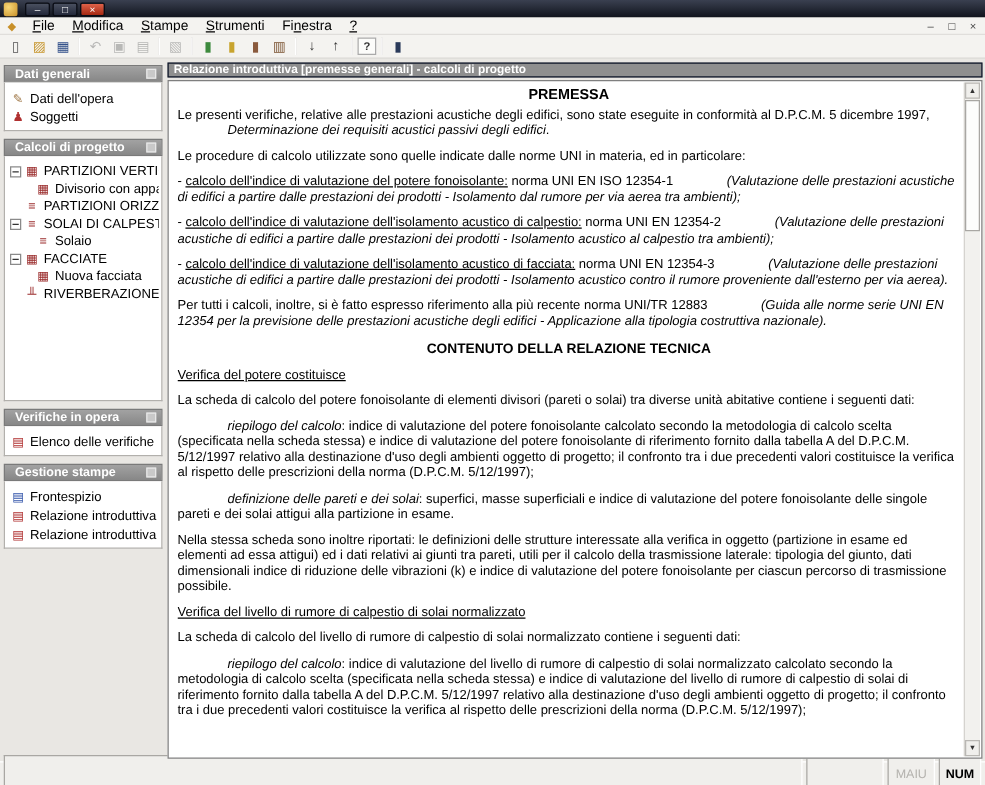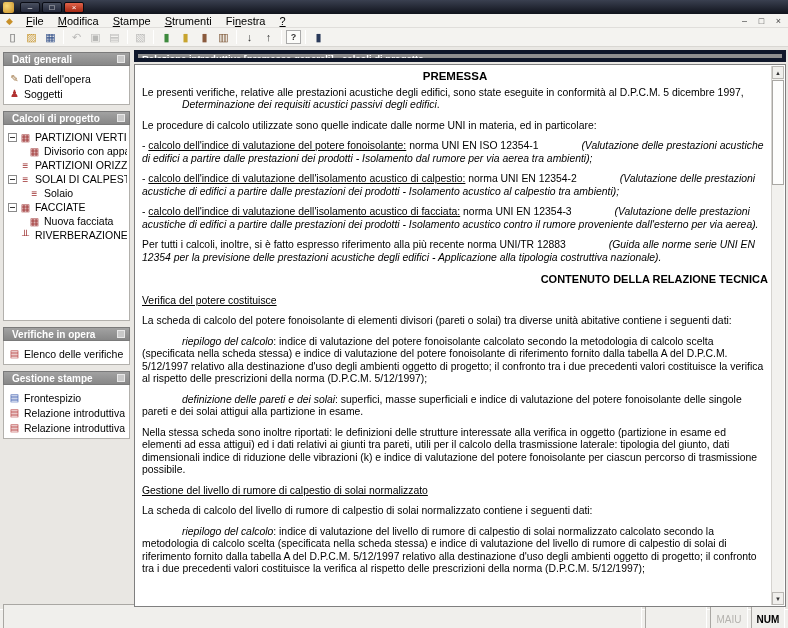--- a/index.html
+++ b/index.html
@@ -47,26 +47,26 @@
   .tree-row { display:flex; align-items:center; height:14px; font-size:10.5px; white-space:nowrap; overflow:hidden; cursor:default; }
   .tree-row .expander { width:9px; height:9px; border:1px solid #8a8a8a; background:#fff; flex:0 0 auto;
     position:relative; margin-right:2px; }
   .tree-row .expander::before { content:""; position:absolute; left:1px; right:1px; top:3px; height:1px; background:#333; }
   .tree-row .sp1 { width:11px; flex:0 0 auto; }
   .tree-row .sp2 { width:20px; flex:0 0 auto; }
   .tree-row .ic { width:13px; flex:0 0 auto; text-align:center; font-size:10px; margin-right:3px; }
 
   
   .doc-col { flex:1; margin-left:3px; display:flex; flex-direction:column; min-width:0; }
-  .doc-header { height:12px; background:#8f8f8f; border:4px solid #0f172a; color:#fff; font-weight:bold;
+  .doc-header { height:12px; background:#8f8f8f; border:1px solid #0f172a; color:#fff; font-weight:bold;
     font-size:9.5px; line-height:10px; padding:0 4px; white-space:nowrap; overflow:hidden; }
   .doc-body { flex:1; margin-top:2px; background:#fff; border:1px solid #7f7f7f; position:relative; overflow:hidden; }
   .doc-text { position:absolute; inset:3px 17px 2px 7px; overflow:hidden; font-size:10.4px; line-height:12.5px; }
   .doc-text .h1 { text-align:center; font-weight:bold; font-size:11.5px; margin:2px 0 4px 0; }
-  .doc-text .h2 { text-align:right; font-weight:bold; font-size:11px; margin:9px 0 9px 0; }
+  .doc-text .h2 { text-align:center; font-weight:bold; font-size:11px; margin:9px 0 9px 0; }
   .doc-text p { margin:0 0 8px 0; }
   .seg-i { font-style:italic;margin-left:40px; }
   .seg-u { text-decoration:underline; }
   .scrollbar { position:absolute; top:1px; right:1px; bottom:1px; width:13px; background:#f2f1ee; border-left:1px solid #d5d3cf; }
   .sb-btn { height:13px; background:#f0efec; border:1px solid #b9b7b3; display:flex; align-items:center; justify-content:center;
     font-size:6px; color:#333; }
   .sb-btn.down { position:absolute; bottom:0; left:0; right:0; }
   .sb-thumb { position:absolute; top:14px; left:0; right:0; height:105px; background:#fdfdfc; border:1px solid #a9a7a3; }
 
   
@@ -243,21 +243,21 @@
           <p><span>- </span><span class="seg-u">calcolo dell'indice di valutazione del potere fonoisolante:</span><span> norma UNI EN ISO 12354-1 </span><span class="seg-i">(Valutazione delle prestazioni acustiche di edifici a partire dalle prestazioni dei prodotti - Isolamento dal rumore per via aerea tra ambienti);</span></p>
           <p><span>- </span><span class="seg-u">calcolo dell'indice di valutazione dell'isolamento acustico di calpestio:</span><span> norma UNI EN 12354-2 </span><span class="seg-i">(Valutazione delle prestazioni acustiche di edifici a partire dalle prestazioni dei prodotti - Isolamento acustico al calpestio tra ambienti);</span></p>
           <p><span>- </span><span class="seg-u">calcolo dell'indice di valutazione dell'isolamento acustico di facciata:</span><span> norma UNI EN 12354-3 </span><span class="seg-i">(Valutazione delle prestazioni acustiche di edifici a partire dalle prestazioni dei prodotti - Isolamento acustico contro il rumore proveniente dall'esterno per via aerea).</span></p>
           <p><span>Per tutti i calcoli, inoltre, si è fatto espresso riferimento alla più recente norma UNI/TR 12883 </span><span class="seg-i">(Guida alle norme serie UNI EN 12354 per la previsione delle prestazioni acustiche degli edifici - Applicazione alla tipologia costruttiva nazionale).</span></p>
           <div class="h2">CONTENUTO DELLA RELAZIONE TECNICA</div>
           <p><span class="seg-u">Verifica del potere costituisce</span></p>
           <p><span>La scheda di calcolo del potere fonoisolante di elementi divisori (pareti o solai) tra diverse unità abitative contiene i seguenti dati:</span></p>
           <p><span class="seg-i">riepilogo del calcolo</span><span>: indice di valutazione del potere fonoisolante calcolato secondo la metodologia di calcolo scelta (specificata nella scheda stessa) e indice di valutazione del potere fonoisolante di riferimento fornito dalla tabella A del D.P.C.M. 5/12/1997 relativo alla destinazione d'uso degli ambienti oggetto di progetto; il confronto tra i due precedenti valori costituisce la verifica al rispetto delle prescrizioni della norma (D.P.C.M. 5/12/1997);</span></p>
           <p><span class="seg-i">definizione delle pareti e dei solai</span><span>: superfici, masse superficiali e indice di valutazione del potere fonoisolante delle singole pareti e dei solai attigui alla partizione in esame.</span></p>
           <p><span>Nella stessa scheda sono inoltre riportati: le definizioni delle strutture interessate alla verifica in oggetto (partizione in esame ed elementi ad essa attigui) ed i dati relativi ai giunti tra pareti, utili per il calcolo della trasmissione laterale: tipologia del giunto, dati dimensionali indice di riduzione delle vibrazioni (k) e indice di valutazione del potere fonoisolante per ciascun percorso di trasmissione possibile.</span></p>
-          <p><span class="seg-u">Gestione del livello di rumore di calpestio di solai normalizzato</span></p>
+          <p><span class="seg-u">Verifica del livello di rumore di calpestio di solai normalizzato</span></p>
           <p><span>La scheda di calcolo del livello di rumore di calpestio di solai normalizzato contiene i seguenti dati:</span></p>
           <p><span class="seg-i">riepilogo del calcolo</span><span>: indice di valutazione del livello di rumore di calpestio di solai normalizzato calcolato secondo la metodologia di calcolo scelta (specificata nella scheda stessa) e indice di valutazione del livello di rumore di calpestio di solai di riferimento fornito dalla tabella A del D.P.C.M. 5/12/1997 relativo alla destinazione d'uso degli ambienti oggetto di progetto; il confronto tra i due precedenti valori costituisce la verifica al rispetto delle prescrizioni della norma (D.P.C.M. 5/12/1997);</span></p>
         </div>
       <div class="scrollbar">
         <div class="sb-btn">▲</div>
         <div class="sb-thumb"></div>
         <div class="sb-btn down">▼</div>
       </div>
     </div>
   </div>

